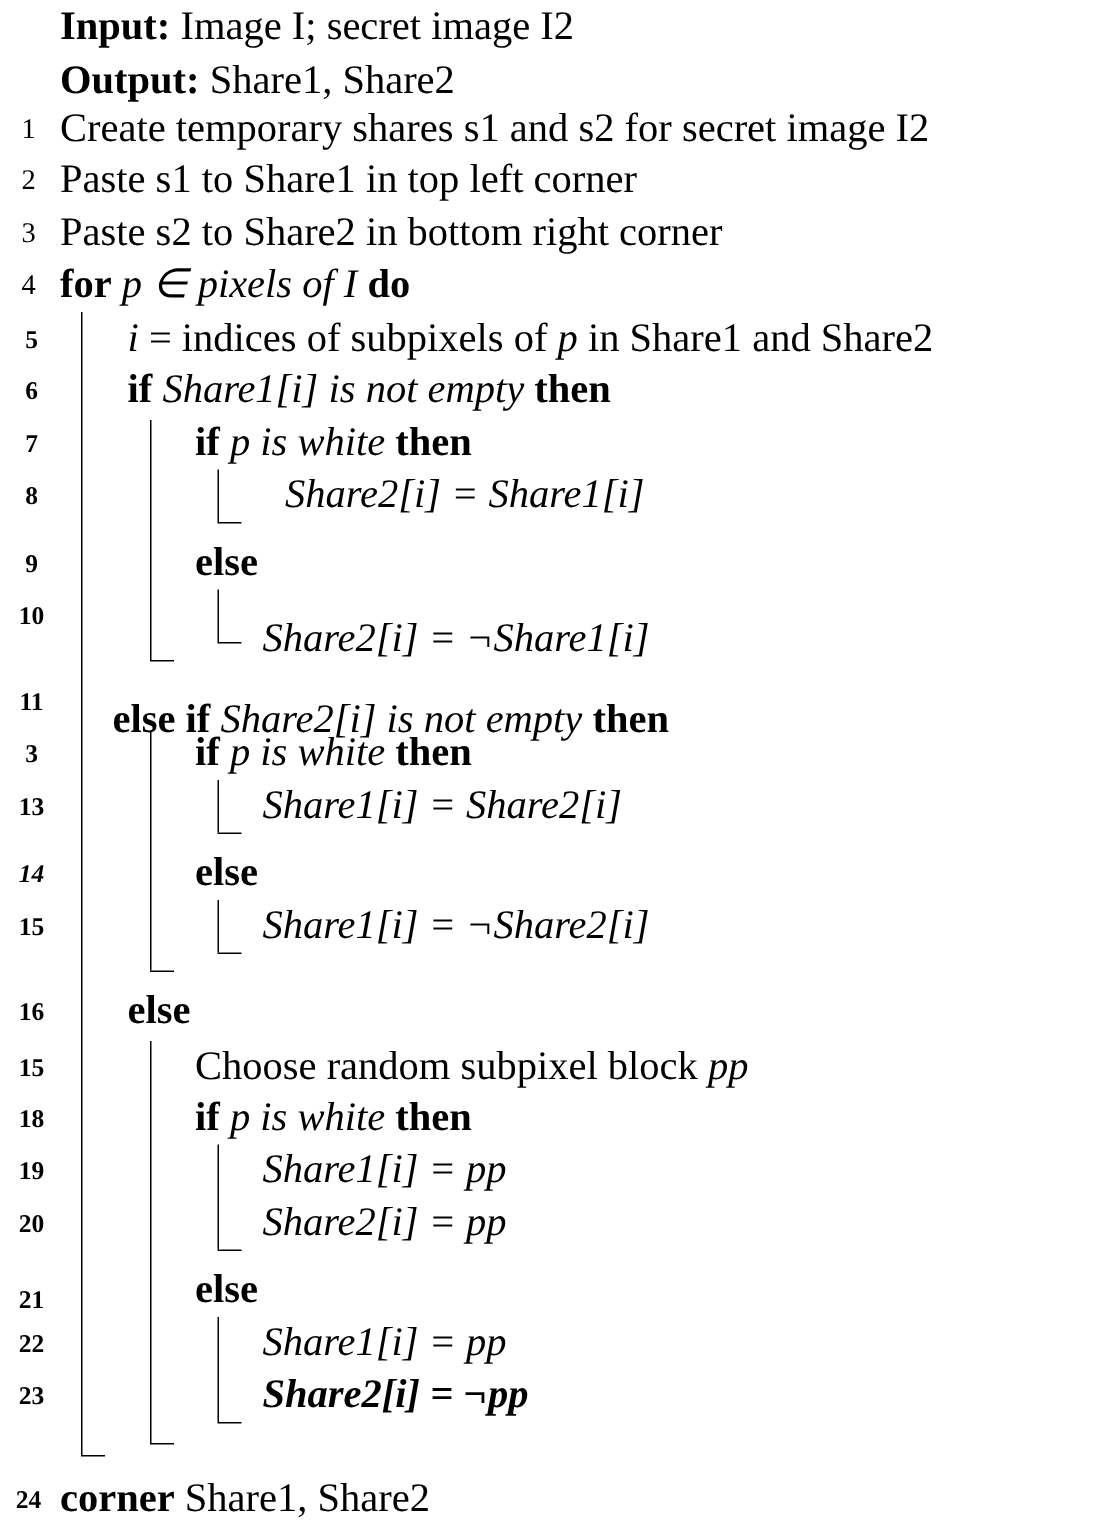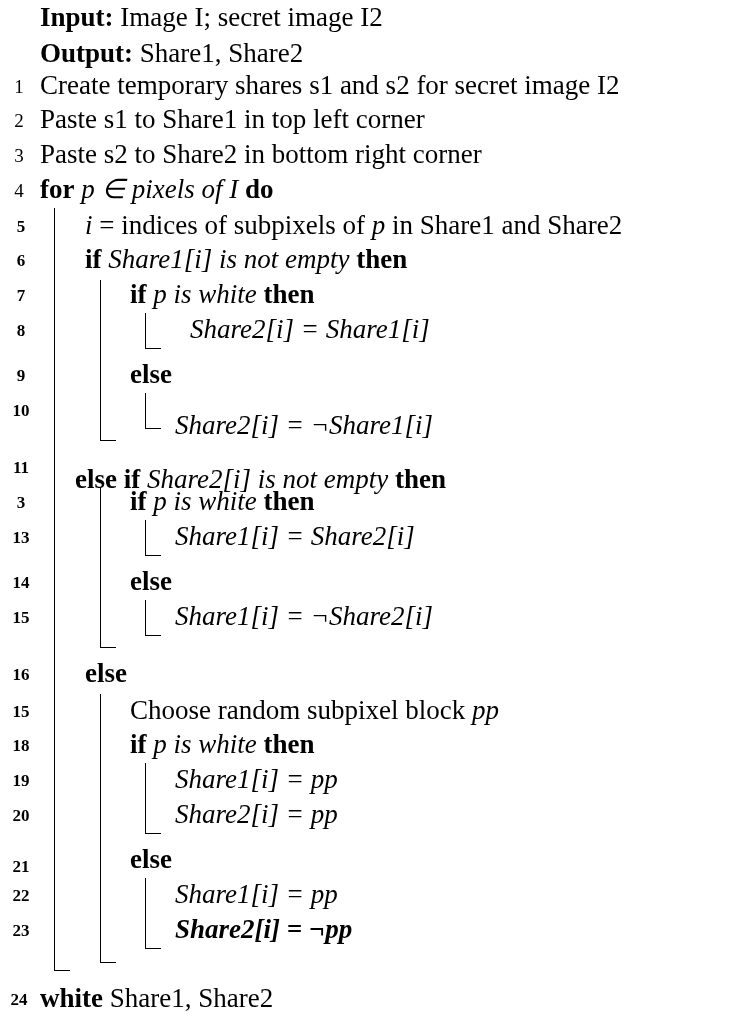--- a/index.html
+++ b/index.html
@@ -79,21 +79,21 @@
 
   <div class="num" style="left:6px;top:488px;">3</div>
   <div class="ln txt" style="left:130px;top:486px;">
     <span class="b">if</span> <span class="i">p is white</span> <span class="b">then</span>
   </div>
   <div class="vbar" style="left:145px;top:520px;height:35px;"></div>
   <div class="hbar" style="left:145px;top:555px;"></div>
   <div class="num" style="left:6px;top:523px;">13</div>
   <div class="ln txt i" style="left:175px;top:521px;">Share1[i] = Share2[i]</div>
 
-  <div class="num" style="left:6px;top:568px;">14</div>
+  <div class="num" style="left:6px;top:568px;font-style:italic;">14</div>
   <div class="ln txt b" style="left:130px;top:566px;">else</div>
   <div class="vbar" style="left:145px;top:600px;height:35px;"></div>
   <div class="hbar" style="left:145px;top:635px;"></div>
   <div class="num" style="left:6px;top:603px;">15</div>
   <div class="ln txt i" style="left:175px;top:601px;">Share1[i] = ¬Share2[i]</div>
 
   <div class="num" style="left:6px;top:660px;">16</div>
   <div class="ln txt b" style="left:85px;top:658px;">else</div>
   <div class="vbar" style="left:100px;top:694px;height:268px;"></div>
   <div class="hbar" style="left:100px;top:962px;"></div>
@@ -118,15 +118,15 @@
   <div class="ln txt b" style="left:130px;top:844px;">else</div>
   <div class="vbar" style="left:145px;top:878px;height:70px;"></div>
   <div class="hbar" style="left:145px;top:948px;"></div>
   <div class="num" style="left:6px;top:881px;">22</div>
   <div class="ln txt i" style="left:175px;top:879px;">Share1[i] = pp</div>
   <div class="num" style="left:6px;top:916px;">23</div>
   <div class="ln txt i" style="left:175px;top:914px;font-weight:bold;">Share2[i] = ¬pp</div>
 
   <div class="num" style="left:4px;top:985px;">24</div>
   <div class="ln txt" style="left:40px;top:983px;">
-    <span class="b">white</span> <span>Share1, Share2</span>
+    <span class="b">corner</span> <span>Share1, Share2</span>
   </div>
 </div>
 
 </body></html>

